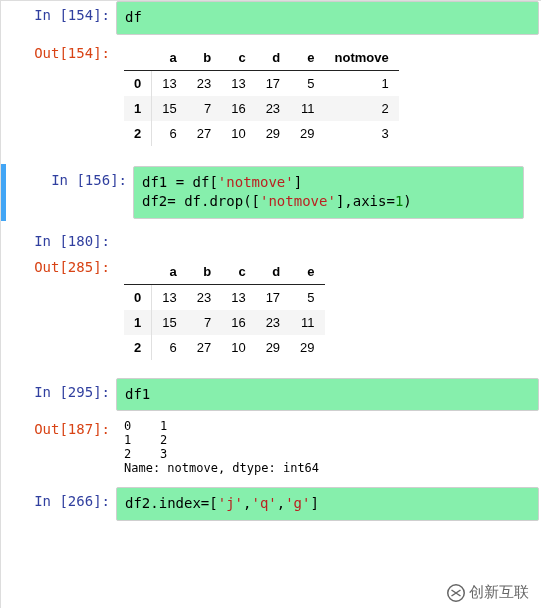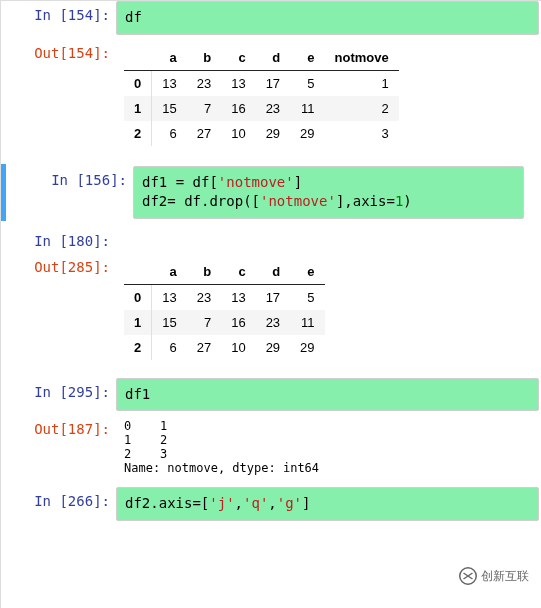--- a/index.html
+++ b/index.html
@@ -17,21 +17,21 @@
 table.df { border-collapse:collapse; margin:6px 0 14px 8px; font-size:13px; }
 table.df th, table.df td { padding:5px 10px; text-align:right; }
 table.df thead th { border-bottom:1px solid #222; font-weight:bold; }
 table.df tbody tr:nth-child(even) { background:#f5f5f5; }
 table.df tbody th { font-weight:bold; text-align:right; border-right:1px solid #e0e0e0; }
 table.df tbody td { }
 table.df thead tr th:first-child { }
 .spacer { height:6px; }
 .s-red { color:#BA2121; }
 .s-green { color:#008000; }
-.watermark { position:absolute; right:8px; bottom:22px; display:flex; align-items:center; gap:4px; font-size:12px; color:#666; font-family: Arial, sans-serif; background:rgba(255,255,255,0.9); padding:1px 4px;}
+.watermark { position:absolute; right:8px; bottom:5px; display:flex; align-items:center; gap:4px; font-size:15px; color:#666; font-family: Arial, sans-serif; background:rgba(255,255,255,0.9); padding:1px 4px;}
 .watermark .logo { width:18px; height:18px; display:flex; align-items:center; justify-content:center; }
 .watermark .logo svg { width:18px; height:18px; }
 </style>
 </head>
 <body>
 
 <div class="container">
 
   <div class="cell">
     <div class="prompt in">In  [154]:</div>
@@ -161,21 +161,21 @@
         <div class="output-text">0    1
 1    2
 2    3
 Name: notmove, dtype: int64</div>
       </div>
   </div>
 
   <div class="cell">
     <div class="prompt in">In  [266]:</div>
     <div class="area">
-        <div class="code-box"><span>df2.axis=[</span><span class="s-red">'j'</span><span>,</span><span class="s-red">'q'</span><span>,</span><span class="s-red">'g'</span><span>]</span></div>
+        <div class="code-box"><span>df2.index=[</span><span class="s-red">'j'</span><span>,</span><span class="s-red">'q'</span><span>,</span><span class="s-red">'g'</span><span>]</span></div>
       </div>
   </div>
 
   <div class="watermark">
     <span class="logo">
       <svg viewBox="0 0 24 24">
           <circle cx="12" cy="12" r="11" fill="none" stroke="#666" stroke-width="2"></circle>
           <path d="M6 8 L18 16 M6 16 L18 8" stroke="#666" stroke-width="2"></path>
         </svg>
     </span>

